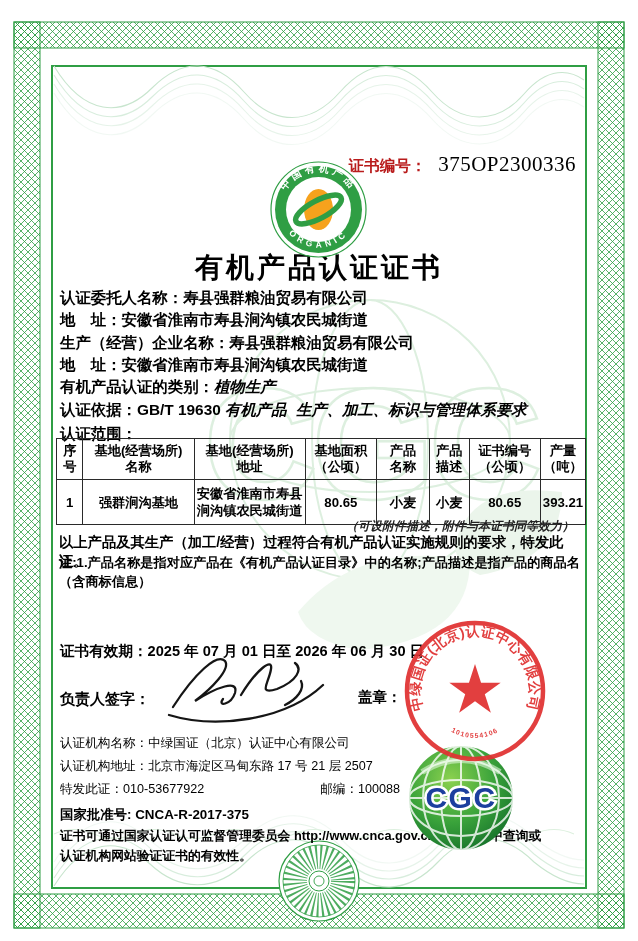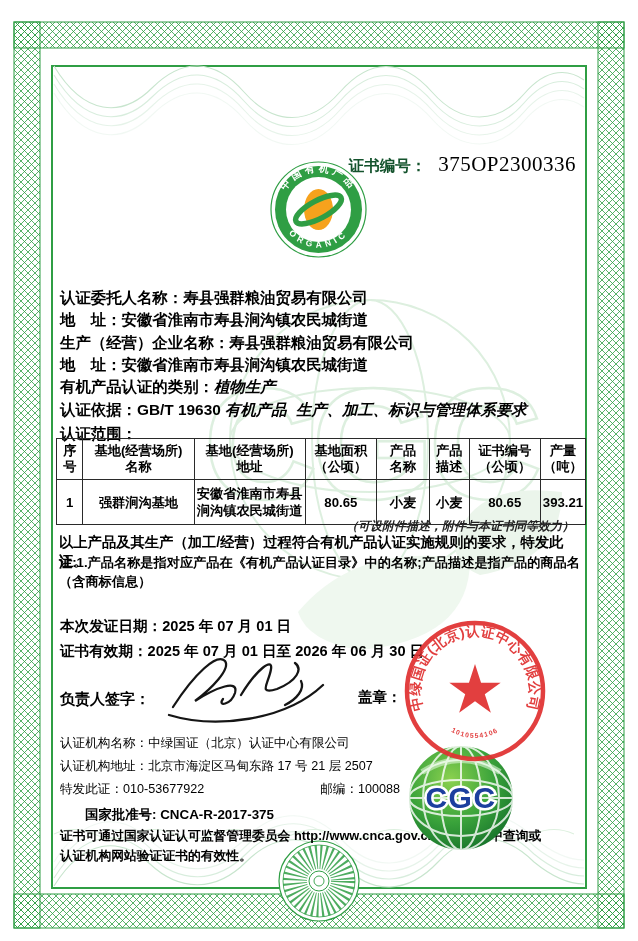--- a/index.html
+++ b/index.html
@@ -2,40 +2,40 @@
 <html><head>
 <meta charset="utf-8">
 <style>
   html,body{margin:0;padding:0;background:#ffffff;}
   .page{position:relative;width:638px;height:941px;background:#fff;overflow:hidden;
         font-family:"Liberation Sans",sans-serif;color:#111;}
   .deco{position:absolute;left:0;top:0;z-index:0;pointer-events:none;}
   .content{position:absolute;left:0;top:0;width:638px;height:941px;z-index:2;}
   .pre{white-space:pre-line;}
   .cert-no{position:absolute;top:152px;right:62px;text-align:right;}
-  .cert-no .lbl{font-weight:700;font-size:15.5px;color:#14532d;}
+  .cert-no .lbl{font-weight:700;font-size:15.5px;color:#b91c1c;}
   .cert-no .num{font-family:"Liberation Serif",serif;font-size:21px;color:#000;letter-spacing:.5px;margin-left:12px;}
   .title{position:absolute;top:249px;left:0;width:100%;text-align:center;
          font-size:28px;font-weight:800;letter-spacing:3px;color:#000;}
   .info{position:absolute;left:60px;top:287px;width:528px;font-size:15.4px;line-height:22.3px;font-weight:700;color:#000;}
   .kai{font-family:Liberation Mono, monospace;font-style:italic;font-weight:600;}
   table.scope{position:absolute;left:56px;top:438px;width:530px;border-collapse:collapse;z-index:2;}
   table.scope th,table.scope td{border:1.5px solid #2a2a2a;text-align:center;vertical-align:middle;
          font-size:13.2px;color:#000;padding:2px 1px;background:transparent;}
   table.scope th{font-weight:700;height:36px;line-height:16px;}
   table.scope td{height:40px;font-weight:600;line-height:17px;}
   .attach{position:absolute;top:518px;right:64px;font-size:12px;color:#222;}
   .statement{position:absolute;left:59px;top:533px;width:530px;font-size:14.3px;font-weight:700;color:#000;}
   .note{position:absolute;left:59px;top:554px;width:528px;font-size:13.2px;font-weight:600;line-height:18.5px;color:#000;}
   .dateline{position:absolute;left:60px;font-size:14.6px;font-weight:700;color:#000;}
   .sig-label{position:absolute;left:60px;top:690px;font-size:15px;font-weight:700;color:#000;}
   .seal-label{position:absolute;left:358px;top:688px;font-size:14.5px;font-weight:700;color:#000;}
   .agency{position:absolute;left:60px;top:732px;font-size:12.6px;font-weight:400;line-height:23px;color:#000;}
   .agency .gap{display:inline-block;width:116px;}
-  .approval{position:absolute;left:60px;top:806px;font-size:13.4px;font-weight:700;color:#000;margin-left:25px;}
+  .approval{position:absolute;left:60px;top:806px;font-size:13.4px;font-weight:700;color:#000;}
   .footer{position:absolute;left:60px;top:826px;width:525px;font-size:12.8px;font-weight:600;line-height:20px;color:#000;}
   .sig-svg{position:absolute;left:165px;top:645px;z-index:3;}
   .cgc-svg{position:absolute;left:402px;top:740px;z-index:3;}
   .stamp-svg{position:absolute;left:394px;top:610px;z-index:4;opacity:.93;}
   .org-logo{position:absolute;left:270px;top:161px;z-index:2;}
 </style>
 </head>
 <body>
 
 <div class="page">
@@ -109,20 +109,21 @@
           <textPath href="#arcTop" startOffset="50%" text-anchor="middle">中国有机产品</textPath>
         </text>
         <text font-size="8.5" font-weight="bold" fill="#fff" letter-spacing="4">
           <textPath href="#arcBot" startOffset="50%" text-anchor="middle">ORGANIC</textPath>
         </text>
         <ellipse rx="14.5" ry="20.5" fill="#f6a21d"></ellipse>
         <ellipse rx="25.5" ry="9" transform="rotate(-28)" fill="none" stroke="#2f9e44" stroke-width="5.5"></ellipse>
       </g>
     </svg>
 
+    <div class="title">有机产品认证证书</div>
 
     <div class="info">
       <div><span>认证委托人名称：</span><span>寿县强群粮油贸易有限公司</span></div>
       <div><span>地　址：</span><span>安徽省淮南市寿县涧沟镇农民城街道</span></div>
       <div><span>生产（经营）企业名称：</span><span>寿县强群粮油贸易有限公司</span></div>
       <div><span>地　址：</span><span>安徽省淮南市寿县涧沟镇农民城街道</span></div>
       <div><span>有机产品认证的类别：</span><span class="kai">植物生产</span></div>
       <div><span>认证依据：</span><span>GB/T 19630</span> <span class="kai">有机产品 生产、加工、标识与管理体系要求</span></div>
       <div><span>认证范围：</span></div>
     </div>
@@ -169,23 +170,20 @@
         <td>393.21</td>
       </tr>
     </tbody>
       </table>
 
     <div class="attach kai">（可设附件描述，附件与本证书同等效力）</div>
     <div class="statement">以上产品及其生产（加工/经营）过程符合有机产品认证实施规则的要求，特发此证。</div>
     <div class="note pre">注:1.产品名称是指对应产品在《有机产品认证目录》中的名称;产品描述是指产品的商品名
 （含商标信息）</div>
 
-    <div class="dateline" style="top:617px">
-      <span>本次发证日期：</span><span>2025 年 07 月 01 日</span>
-    </div>
     <div class="dateline" style="top:642px">
       <span>证书有效期：</span><span>2025 年 07 月 01 日至 2026 年 06 月 30 日</span>
     </div>
 
     <div class="sig-label">负责人签字：</div>
     <div class="seal-label">盖章：</div>
 
     <div class="agency">
       <div><span>认证机构名称：</span><span>中绿国证（北京）认证中心有限公司</span></div>
       <div><span>认证机构地址：</span><span>北京市海淀区马甸东路 17 号 21 层 2507</span></div>

